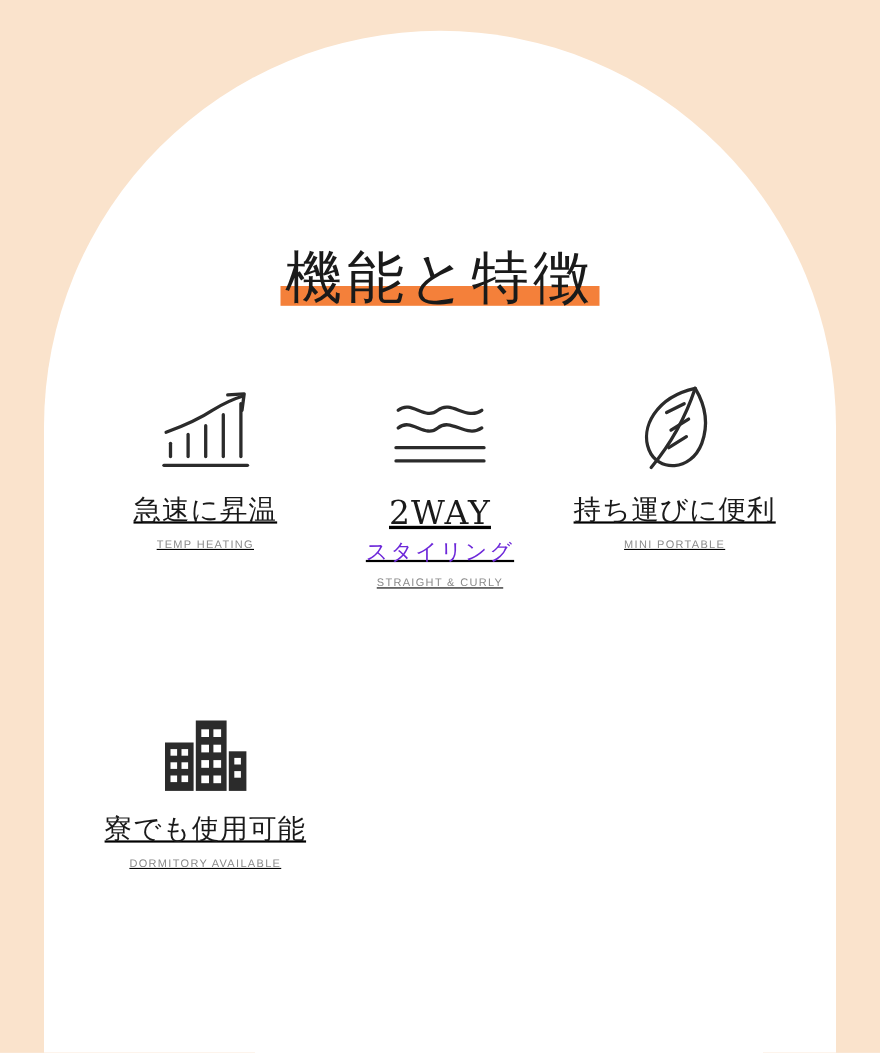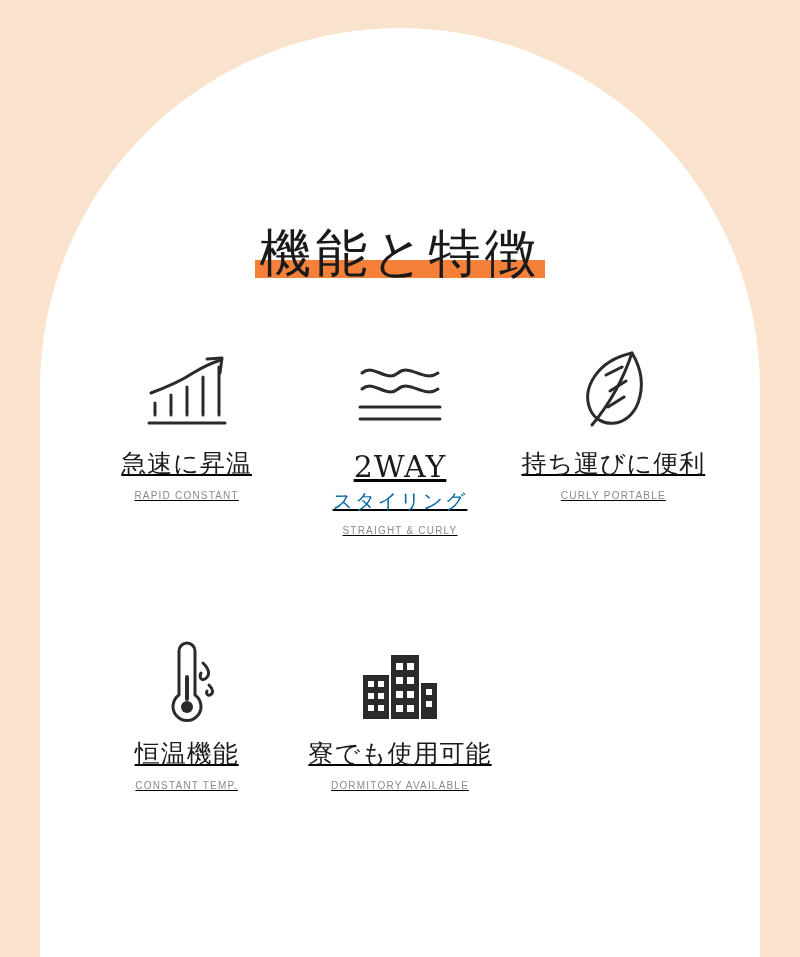--- a/index.html
+++ b/index.html
@@ -91,21 +91,21 @@
     letter-spacing: 1px;
     white-space: pre-line;
   }
   .label-ja.latin {
     font-size: 30px;
     letter-spacing: 1px;
   }
   .label-sub {
     font-family: "DejaVu Serif", "Liberation Serif", serif;
     font-size: 20px;
-    color: #0369a1;
+    color: #6d28d9;
     letter-spacing: 2px;
     margin-top: 2px;
   }
   .label-en {
     font-family: "Liberation Sans", sans-serif;
     font-size: 10px;
     letter-spacing: 1.2px;
     color: #8a8a8a;
     margin-top: 10px;
   }
@@ -139,21 +139,21 @@
               <path d="M30 62 L30 42"></path>
               <path d="M46 62 L46 34"></path>
               <path d="M62 62 L62 24"></path>
               <path d="M78 62 L78 14"></path>
               <path d="M10 40 C26 34, 40 28, 52 20 C62 14, 70 10, 80 7"></path>
               <path d="M66 6 L81 5 L79 20"></path>
             </g>
           </svg>
         </div>
         <div class="label-ja">急速に昇温</div>
-        <div class="label-en">RAPID CONSTANT</div>
+        <div class="label-en">TEMP HEATING</div>
       </div>
 
       <div class="cell">
         <div class="icon-box">
           <svg width="96" height="72" viewBox="0 0 96 72">
             <g fill="none" stroke="#2b2b2b" stroke-width="3" stroke-linecap="round">
               <path d="M10 16 C22 6, 34 26, 46 16 C58 6, 72 26, 86 16"></path>
               <path d="M10 32 C22 22, 34 42, 46 32 C58 22, 72 42, 86 32"></path>
               <path d="M8 50 L88 50"></path>
               <path d="M8 62 L88 62"></path>
@@ -171,41 +171,26 @@
             <g fill="none" stroke="#2b2b2b" stroke-width="3" stroke-linecap="round" stroke-linejoin="round">
               <path d="M60 8 C24 16, 10 44, 18 64 C26 84, 56 84, 66 58 C74 36, 66 18, 60 8 Z"></path>
               <path d="M60 8 C52 32, 40 56, 20 80"></path>
               <path d="M50 22 L34 30"></path>
               <path d="M54 36 L38 46"></path>
               <path d="M52 52 L36 62"></path>
             </g>
           </svg>
         </div>
         <div class="label-ja">持ち運びに便利</div>
-        <div class="label-en">CURLY PORTABLE</div>
+        <div class="label-en">MINI PORTABLE</div>
       </div>
 
       <div class="row-gap"></div>
 
 
-      <div class="cell">
-        <div class="icon-box">
-          <svg width="72" height="100" viewBox="0 0 72 100">
-            <g fill="none" stroke="#2b2b2b" stroke-width="3" stroke-linecap="round" stroke-linejoin="round">
-              <path d="M28 62 L28 18 A8 8 0 0 1 44 18 L44 62 A14 14 0 1 1 28 62 Z"></path>
-              <circle cx="36" cy="74" r="6" fill="#2b2b2b" stroke="none"></circle>
-              <path d="M36 44 L36 66" stroke-width="4"></path>
-              <path d="M52 30 C58 36, 60 42, 54 46 C50 48, 48 44, 50 40"></path>
-              <path d="M58 52 C62 56, 63 60, 59 62 C56 63, 55 60, 56 58"></path>
-            </g>
-          </svg>
-        </div>
-        <div class="label-ja">恒温機能</div>
-        <div class="label-en">CONSTANT TEMP.</div>
-      </div>
 
       <div class="cell">
         <div class="icon-box">
           <svg width="86" height="88" viewBox="0 0 86 88">
             <g fill="#2b2b2b">
               <rect x="6" y="36" width="26" height="44"></rect>
               <rect x="34" y="16" width="28" height="64"></rect>
               <rect x="64" y="44" width="16" height="36"></rect>
             </g>
             <g fill="#ffffff">

